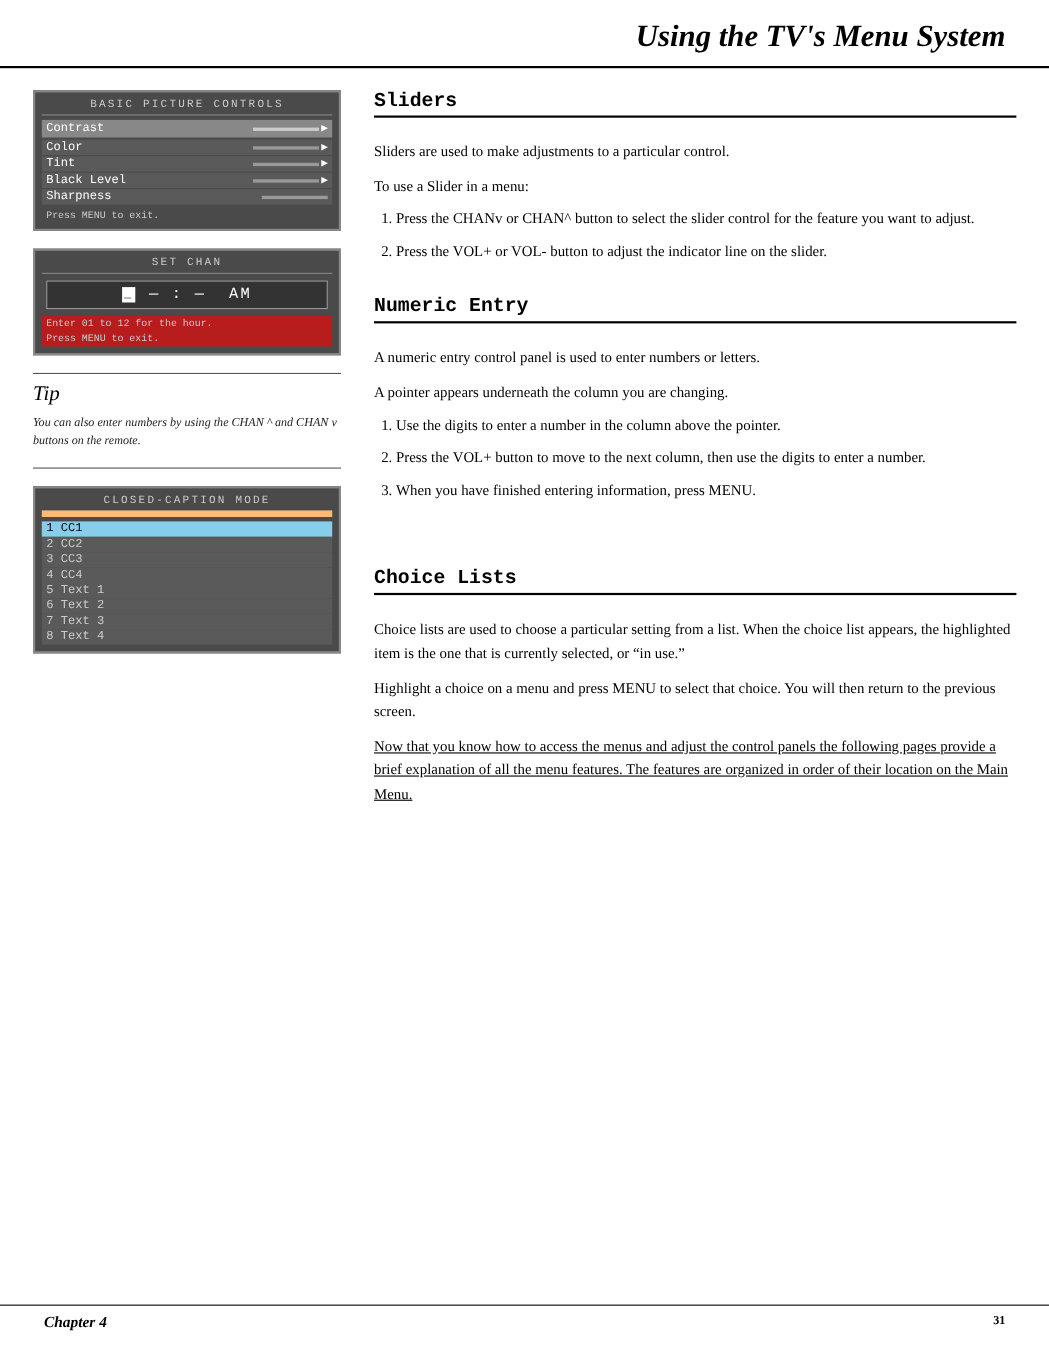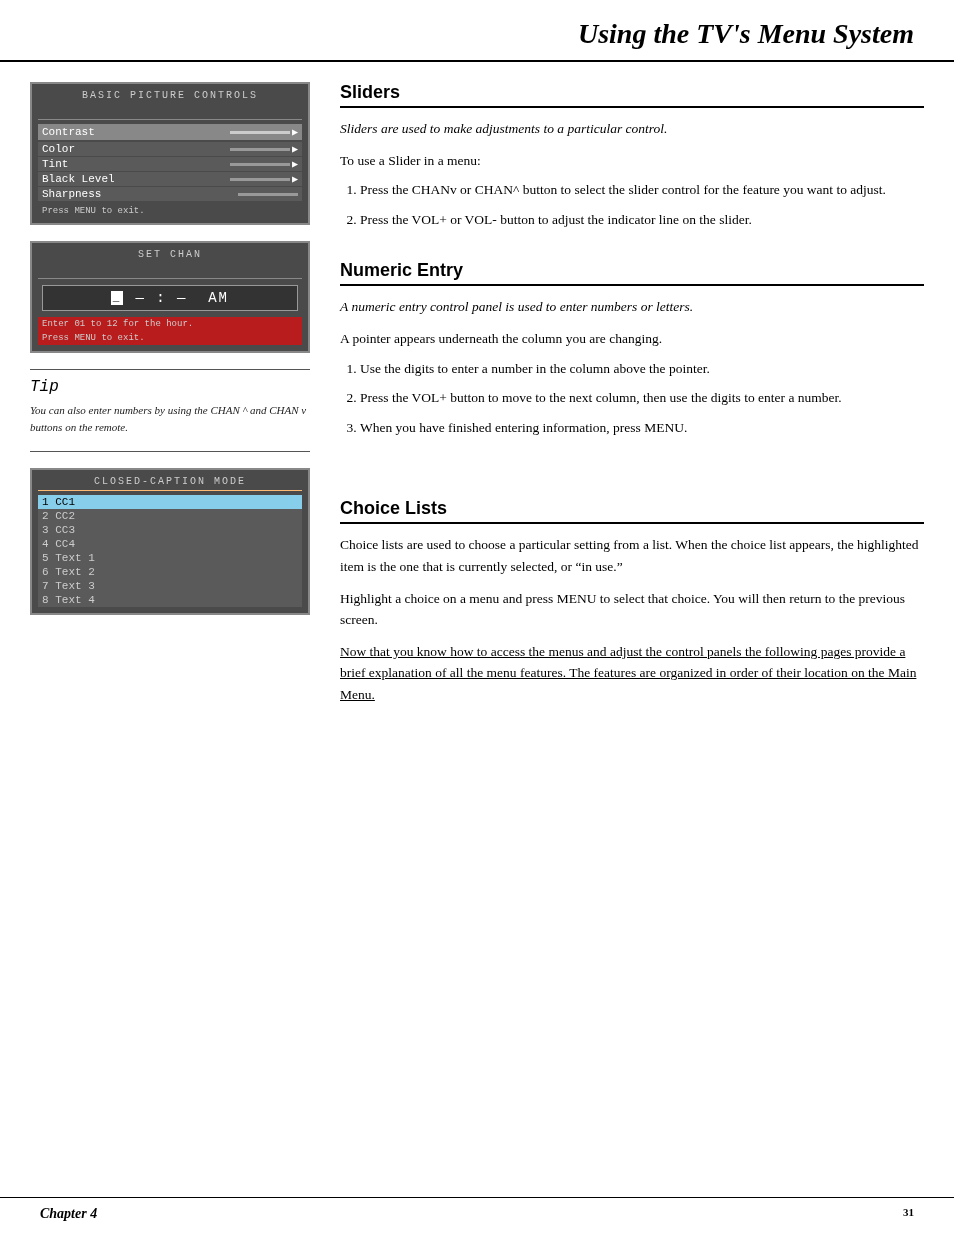--- a/index.html
+++ b/index.html
@@ -57,21 +57,21 @@
       padding: 6px;
     }
 
     .tv-screen .screen-title {
       text-align: center;
       color: #cccccc;
       font-size: 10px;
       letter-spacing: 2px;
       margin-bottom: 4px;
       border-bottom: 1px solid #888;
-      padding-bottom: 18px;
+      padding-bottom: 3px;
     }
 
     .tv-screen .exit-text {
       color: #cccccc;
       font-size: 9px;
       margin-top: 4px;
       padding: 1px 4px;
     }
 
     
@@ -110,23 +110,23 @@
     
     .tip-section {
       border-top: 1px solid #555;
       border-bottom: 1px solid #555;
       padding: 8px 0;
       margin: 8px 0 16px 0;
     }
 
     .tip-title {
       font-style: italic;
-      font-size: 16px;
+      font-size: 19px;
       margin-bottom: 6px;
-      font-family: Liberation Mono, monospace;
+      font-family: Liberation Serif, serif;
     }
 
     .tip-text {
       font-style: italic;
       font-size: 11px;
       line-height: 1.5;
       margin-bottom: 8px;
       font-family: Georgia, serif;
       color: #222;
     }
@@ -140,21 +140,21 @@
       color: #ffffff;
       padding: 6px;
     }
 
     .cc-screen .screen-title {
       text-align: center;
       color: #cccccc;
       font-size: 10px;
       letter-spacing: 2px;
       margin-bottom: 4px;
-      border-bottom: 1px solid #fdba74;
+      border-bottom: 6px solid #fdba74;
       padding-bottom: 3px;
     }
 
     .cc-row-highlighted {
       background: #87CEEB;
       color: #000;
       padding: 1px 4px;
       display: block;
     }
 
@@ -162,57 +162,56 @@
       background: #5a5a5a;
       color: #ccc;
       padding: 1px 4px;
       display: block;
     }
 
     
     .section-heading {
       font-size: 18px;
       font-weight: bold;
-      font-family: Liberation Sans, sans-serif;
+      font-family: Liberation Mono, monospace;
       border-bottom: 2px solid #000;
       padding-bottom: 3px;
-      margin-bottom: 10px;
+      margin-bottom: 20px;
     }
 
     .section-body {
       margin-bottom: 6px;
       line-height: 1.6;
       font-size: 13.5px;
     }
 
     .section-intro {
       margin-bottom: 10px;
       line-height: 1.6;
       font-size: 13.5px;
-      font-style: italic;
     }
 
     .numbered-list {
       margin: 8px 0 16px 20px;
       font-size: 13.5px;
       line-height: 1.6;
     }
 
     .numbered-list li {
       margin-bottom: 8px;
     }
 
     .right-section {
       margin-bottom: 30px;
     }
 
     
     .page-footer {
       position: absolute;
-      bottom: 5px;
+      bottom: 16px;
       left: 0;
       right: 0;
       display: flex;
       justify-content: space-between;
       padding: 8px 40px;
       border-top: 1px solid #000;
     }
 
     .footer-chapter {
       font-style: italic;

